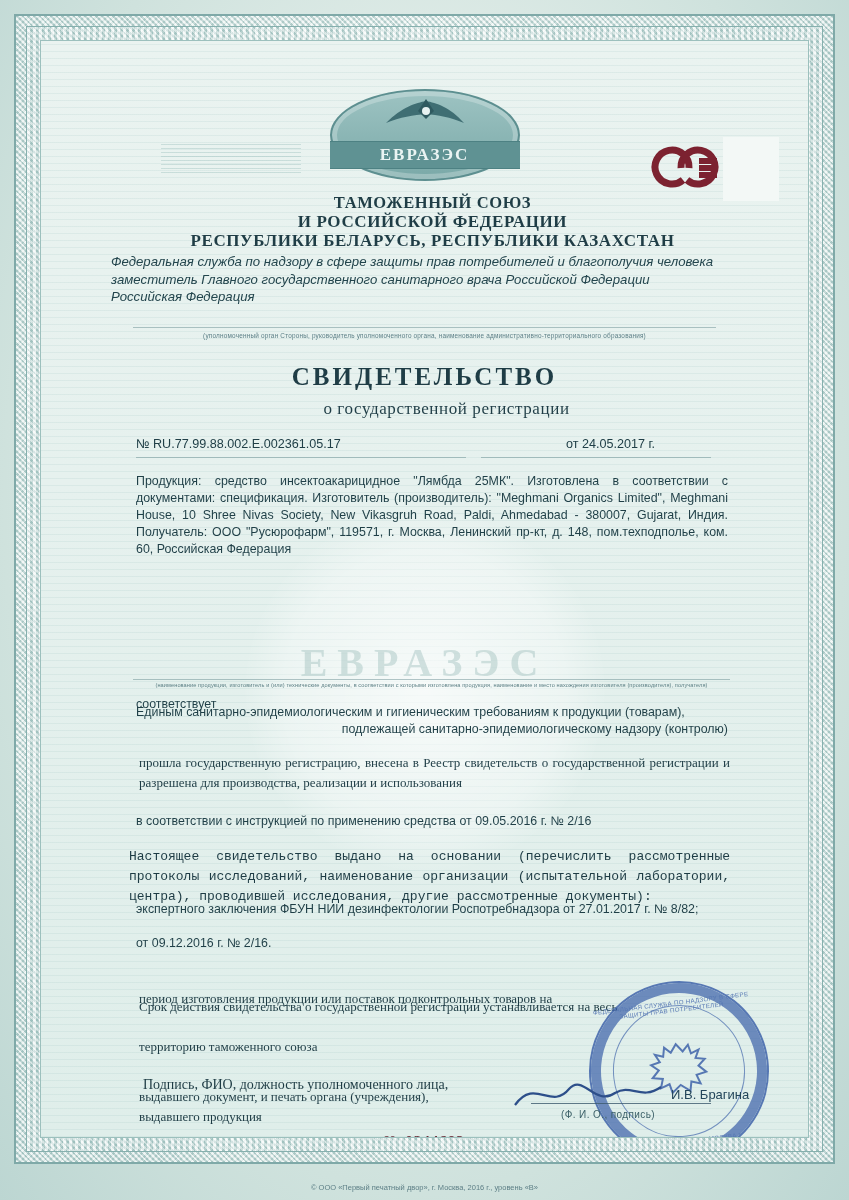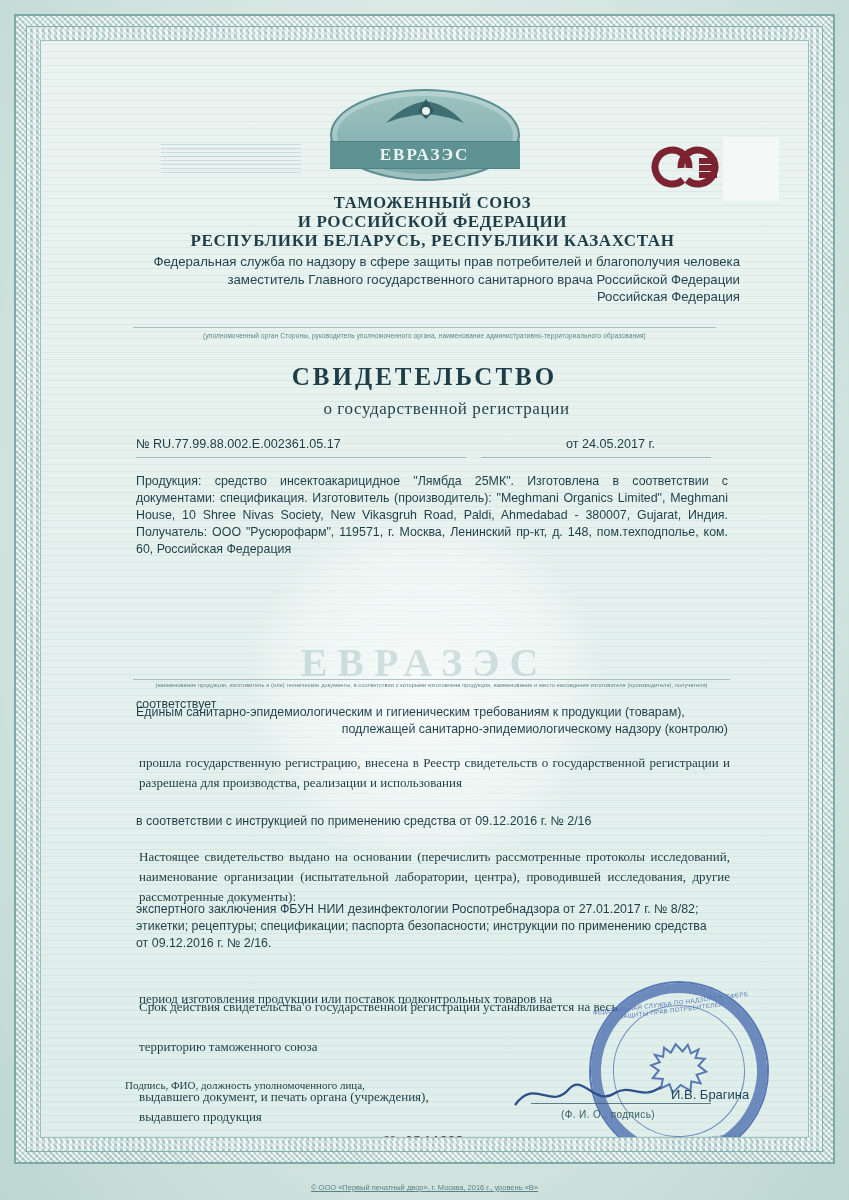--- a/index.html
+++ b/index.html
@@ -98,21 +98,21 @@
   .t-center{text-align:center;}
   .title1{
     position:absolute;left:16px;right:0;top:152px;
     font-family:"Liberation Serif", serif;font-weight:700;
     font-size:16.5px;letter-spacing:.6px;color:#1f3d46;
     line-height:19px;
   }
   .title1 .l2{font-size:17px;}
   .subtitle{
     position:absolute;left:70px;right:68px;top:212px;
-    font-size:13.2px;line-height:17.5px;color:#23454d;text-align:right;
+    font-size:13.2px;line-height:17.5px;color:#23454d;text-align:left;font-style:italic;
   }
   .smallnote{
     position:absolute;left:120px;right:120px;top:291px;
     font-size:6.4px;color:#5b7f86;text-align:center;letter-spacing:.2px;
   }
   .cert-word{
     position:absolute;left:0;right:0;top:322px;text-align:center;
     font-family:"Liberation Serif", serif;font-weight:700;
     font-size:25px;letter-spacing:3px;color:#1f3d46;
   }
@@ -170,21 +170,21 @@
   .sig-name{position:absolute;left:160px;top:14px;font-size:13px;color:#23455a;}
   .sig-line{position:absolute;left:490px;top:1062px;width:180px;border-bottom:1px solid rgba(60,90,110,.8);}
   .fio{position:absolute;left:520px;top:1068px;font-size:10px;color:#3c6068;letter-spacing:.4px;}
   .blanknum{
     position:absolute;left:0;right:0;top:1092px;text-align:center;
     font-family:"Liberation Serif", serif;font-weight:700;font-size:15px;
     color:#6b2f3a;letter-spacing:1px;
   }
   .footer{
     position:absolute;left:0;right:0;bottom:8px;text-align:center;
-    font-size:7.5px;color:#5d7f86;text-decoration:underline;
+    font-size:7.5px;color:#5d7f86;
   }
 </style>
 </head>
 <body>
 
 <div class="page">
 
   <div class="frame-outer"></div>
   <div class="frame-mid"></div>
 
@@ -248,32 +248,31 @@
     </div>
 
     <div class="hr" style="left:92px;right:78px;top:638px;"></div>
     <div class="tiny" style="left:92px;right:78px;top:641px;">(наименование продукции, изготовитель и (или) технические документы, в соответствии с которыми изготовлена продукция, наименование и место нахождения изготовителя (производителя), получателя)</div>
 
     <div class="para" style="left:95px;top:655px;">соответствует</div>
     <div class="para" style="left:95px;right:80px;top:663px;">Единым санитарно-эпидемиологическим и гигиеническим требованиям к продукции (товарам),</div>
     <div class="para" style="left:95px;right:80px;top:680px;text-align:right;">подлежащей санитарно-эпидемиологическому надзору (контролю)</div>
 
     <div class="para-serif" style="left:98px;right:78px;top:712px;">прошла государственную регистрацию, внесена в Реестр свидетельств о государственной регистрации и разрешена для производства, реализации и использования</div>
-    <div class="para" style="left:95px;right:80px;top:772px;">в соответствии с инструкцией по применению средства от 09.12.2016 г. № 2/16</div>
-
-    <div class="para-serif" style="left:98px;right:78px;top:806px;">Настоящее свидетельство выдано на основании (перечислить рассмотренные протоколы исследований, наименование организации (испытательной лаборатории, центра), проводившей исследования, другие рассмотренные документы):</div>
+    <div class="para" style="left:95px;right:80px;top:772px;">в соответствии с инструкцией по применению средства от 09.05.2016 г. № 2/16</div>
+
+    <div class="para-serif" style="left:88px;right:78px;top:806px;font-family:Liberation Mono, monospace;">Настоящее свидетельство выдано на основании (перечислить рассмотренные протоколы исследований, наименование организации (испытательной лаборатории, центра), проводившей исследования, другие рассмотренные документы):</div>
     <div class="para" style="left:95px;right:80px;top:860px;">экспертного заключения ФБУН НИИ дезинфектологии Роспотребнадзора от 27.01.2017 г. № 8/82;</div>
-    <div class="para" style="left:95px;right:80px;top:877px;">этикетки; рецептуры; спецификации; паспорта безопасности; инструкции по применению средства</div>
     <div class="para" style="left:95px;right:80px;top:894px;">от 09.12.2016 г. № 2/16.</div>
 
     <div class="para-serif" style="left:98px;right:78px;top:956px;">Срок действия свидетельства о государственной регистрации устанавливается на весь</div>
     <div class="para-serif" style="left:98px;right:78px;top:948px;">период изготовления продукции или поставок подконтрольных товаров на</div>
     <div class="para-serif" style="left:98px;right:78px;top:996px;">территорию таможенного союза</div>
 
-    <div class="para-serif" style="left:84px;width:420px;top:1036px;font-size:11px;line-height:16px;">Подпись, ФИО, должность уполномоченного лица,</div>
+    <div class="para-serif" style="left:102px;width:420px;top:1036px;font-size:14px;line-height:16px;">Подпись, ФИО, должность уполномоченного лица,</div>
     <div class="para-serif" style="left:98px;width:420px;top:1048px;font-size:13px;line-height:16px;">выдавшего документ, и печать органа (учреждения),</div>
     <div class="para-serif" style="left:98px;width:420px;top:1068px;font-size:13px;line-height:16px;">выдавшего продукция</div>
 
     <div class="stamp">
       <div class="stamp-text-top">ФЕДЕРАЛЬНАЯ СЛУЖБА ПО НАДЗОРУ В СФЕРЕ ЗАЩИТЫ ПРАВ ПОТРЕБИТЕЛЕЙ</div>
       <svg class="stamp-eagle" viewBox="0 0 62 66">
         <path d="M31 6 l6 8 6-6 2 9 8-3 -4 8 9 2 -7 6 7 7 -10 2 3 9 -9-3 -2 9 -9-7 -9 7 -2-9 -9 3 3-9 -10-2 7-7 -7-6 9-2 -4-8 8 3 2-9 6 6z" fill="none" stroke="#3a5fa8" stroke-width="2"></path>
       </svg>
       <div class="stamp-text-bot">РОСПОТРЕБНАДЗОР * МОСКВА *</div>
     </div>

